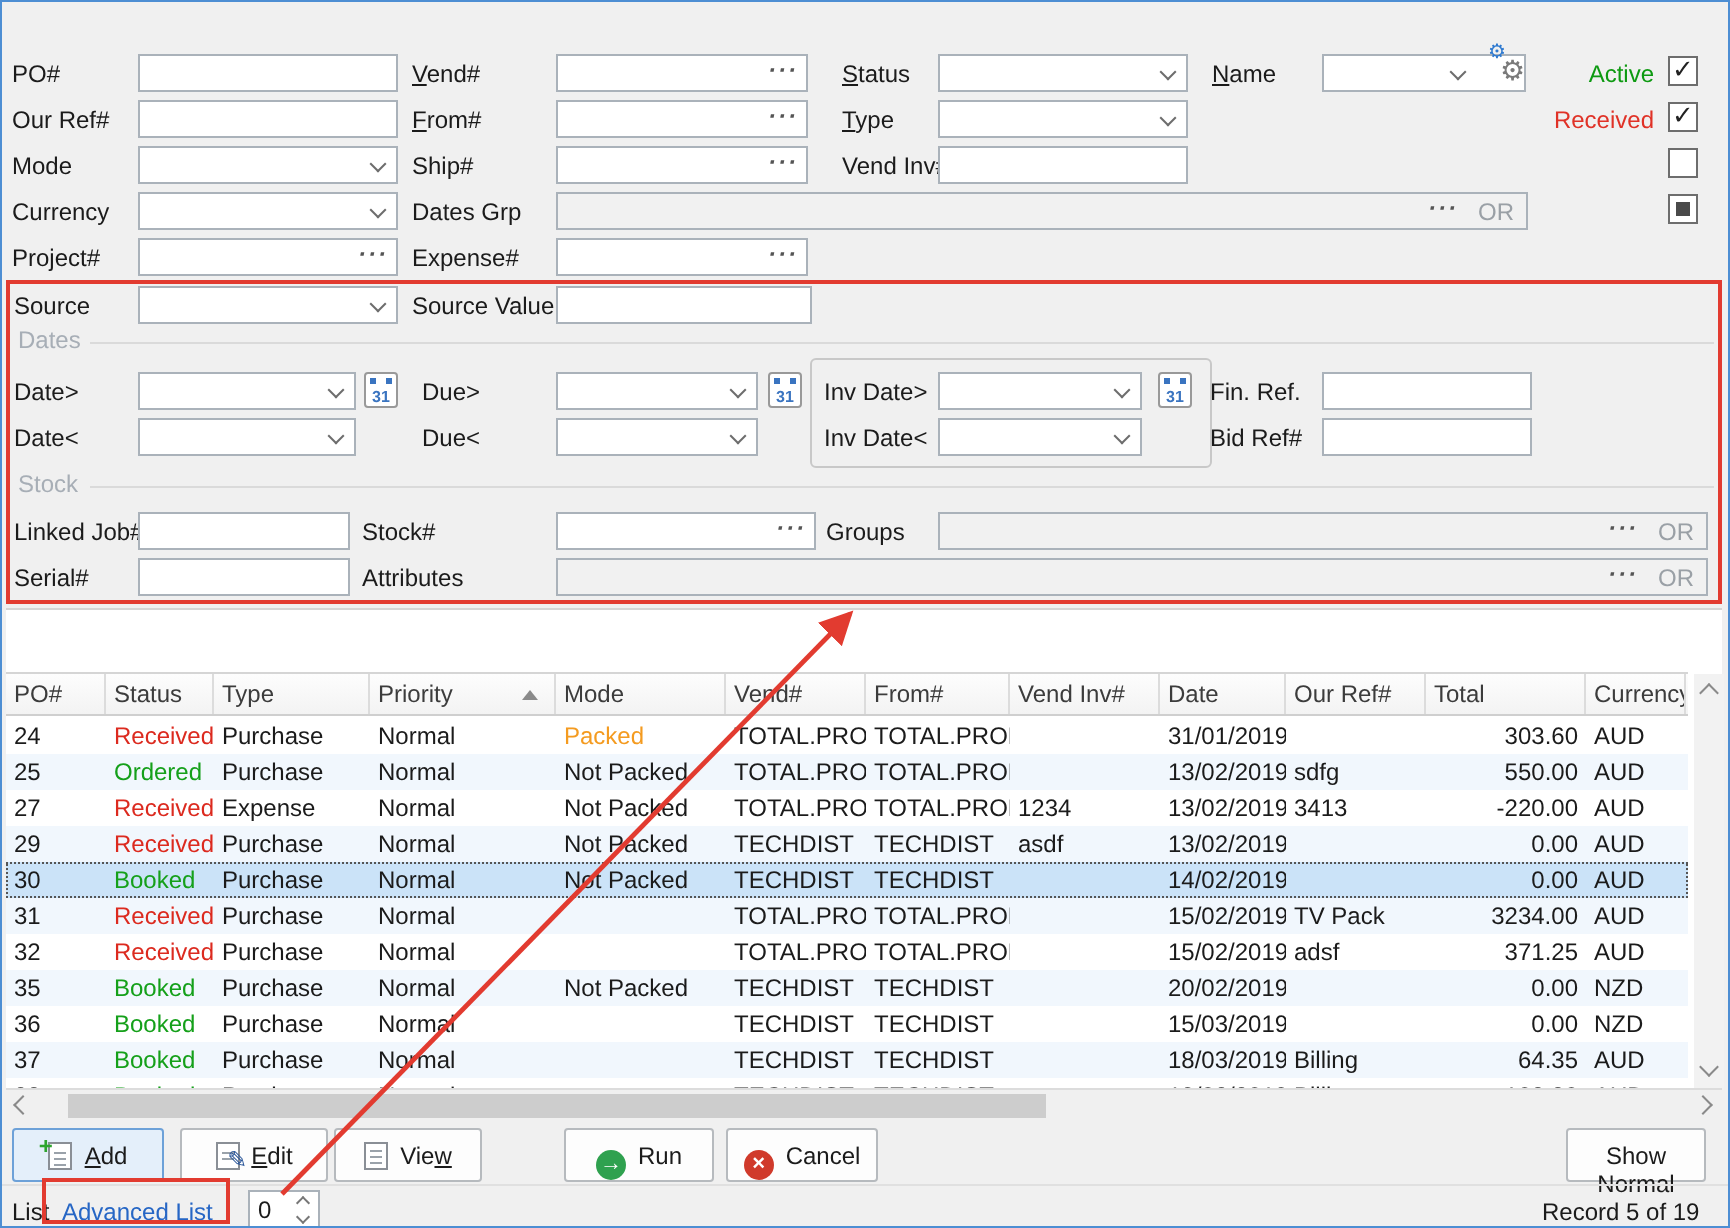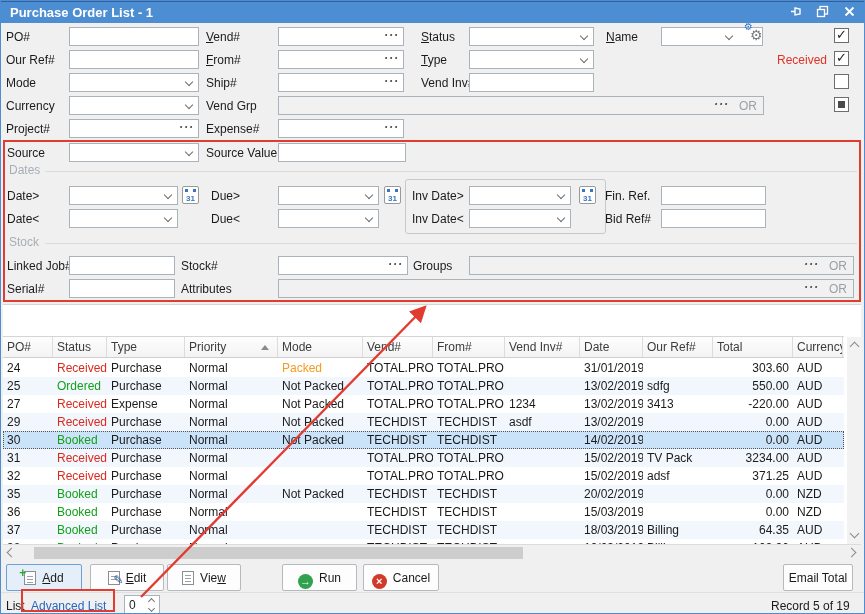--- a/index.html
+++ b/index.html
@@ -78,60 +78,40 @@
 
   
   .anno-rect { position:absolute; border:2px solid #e23b30; pointer-events:none; }
   .anno-svg { position:absolute; left:0; top:0; width:865px; height:614px; pointer-events:none; }
 </style>
 </head>
 <body>
 
 <div class="window">
 
-  <div class="titlebar">
-    <span class="title">Purchase Order List - 1</span>
-    <span class="win-icons">
-      <span>
-          <svg width="13" height="13" viewBox="0 0 13 13">
-            <path d="M2 6.5 H6 M6 3 V10 M6 3 L11 4 V9 L6 10 Z" stroke="#fff" stroke-width="1.4" fill="none"></path>
-          </svg>
-        </span>
-      <span>
-          <svg width="13" height="13" viewBox="0 0 13 13">
-            <rect x="4" y="1.5" width="7.5" height="7.5" fill="none" stroke="#fff" stroke-width="1.3"></rect>
-            <rect x="1.5" y="4.5" width="7" height="7" fill="#4d8ed3" stroke="#fff" stroke-width="1.3"></rect>
-          </svg>
-        </span>
-      <span>
-          <svg width="13" height="13" viewBox="0 0 13 13">
-            <path d="M2.5 2.5 L10.5 10.5 M10.5 2.5 L2.5 10.5" stroke="#fff" stroke-width="1.8"></path>
-          </svg>
-        </span>
-    </span>
-  </div>
 
   <span class="lbl" style="left:5px;top:29px">PO#</span>
   <div class="fld" style="left:68px;top:26px;width:130px"></div>
   <span class="lbl" style="left:205px;top:29px"><u>V</u>end#</span>
   <div class="fld" style="left:277px;top:26px;width:126px">
       <i class="dots"></i>
     </div>
   <span class="lbl" style="left:420px;top:29px"><u>S</u>tatus</span>
   <div class="fld" style="left:468px;top:26px;width:125px">
       <i class="chev"></i>
     </div>
   <span class="lbl" style="left:605px;top:29px"><u>N</u>ame</span>
   <div class="fld" style="left:660px;top:26px;width:102px">
       <i class="chev" style="right:30px"></i>
     </div>
   <span class="gear" style="left:742px;top:25px">
       <span class="g1">⚙</span>
       <span class="g2">⚙</span>
     </span>
+  <span class="rlabel" style="top:29px;color:#0e9a12">Active</span>
   <span class="cb cb-checked" style="left:833px;top:27px"></span>
 
   <span class="lbl" style="left:5px;top:52px">Our Ref#</span>
   <div class="fld" style="left:68px;top:49px;width:130px"></div>
   <span class="lbl" style="left:205px;top:52px"><u>F</u>rom#</span>
   <div class="fld" style="left:277px;top:49px;width:126px">
       <i class="dots"></i>
     </div>
   <span class="lbl" style="left:420px;top:52px"><u>T</u>ype</span>
   <div class="fld" style="left:468px;top:49px;width:125px">
@@ -149,21 +129,21 @@
       <i class="dots"></i>
     </div>
   <span class="lbl" style="left:420px;top:75px">Vend Inv#</span>
   <div class="fld" style="left:468px;top:72px;width:125px"></div>
   <span class="cb cb-unchecked" style="left:833px;top:73px"></span>
 
   <span class="lbl" style="left:5px;top:98px">Currency</span>
   <div class="fld" style="left:68px;top:95px;width:130px">
       <i class="chev"></i>
     </div>
-  <span class="lbl" style="left:205px;top:98px">Vend Grp</span>
+  <span class="lbl" style="left:205px;top:98px">Dates Grp</span>
   <div class="fld gray orfld" style="left:277px;top:95px;width:486px">
       <i class="dots"></i>
       <span class="or">OR</span>
     </div>
   <span class="cb cb-indeterminate" style="left:833px;top:96px"></span>
 
   <span class="lbl" style="left:5px;top:121px">Project#</span>
   <div class="fld" style="left:68px;top:118px;width:130px">
       <i class="dots"></i>
     </div>
@@ -274,21 +254,21 @@
   <div class="btn" style="left:166px;width:74px">
     <span class="ic page-ic"><i style="top:3px"></i><i style="top:6px"></i><i style="top:9px"></i></span><span>Vie<u>w</u></span>
   </div>
   <div class="btn" style="left:281px;width:75px">
     <span class="ic circle-ic run-c">→</span><span>Run</span>
   </div>
   <div class="btn" style="left:362px;width:76px">
     <span class="ic circle-ic cancel-c">×</span><span>Cancel</span>
   </div>
   <div class="btn" style="left:782px;width:70px;font-size:12px">
-    <span>Email Total</span>
+    <span>Show Normal</span>
   </div>
 
   <div class="footer-bar">
     <span class="lbl" style="left:5px;top:6px">List</span>
     <span class="lbl link" style="left:30px;top:6px">Advanced List</span>
     <span class="lbl" style="left:770px;top:6px">Record 5 of 19</span>
   </div>
   <div class="spin">
     <span>0</span>
     <span class="spin-btns">

